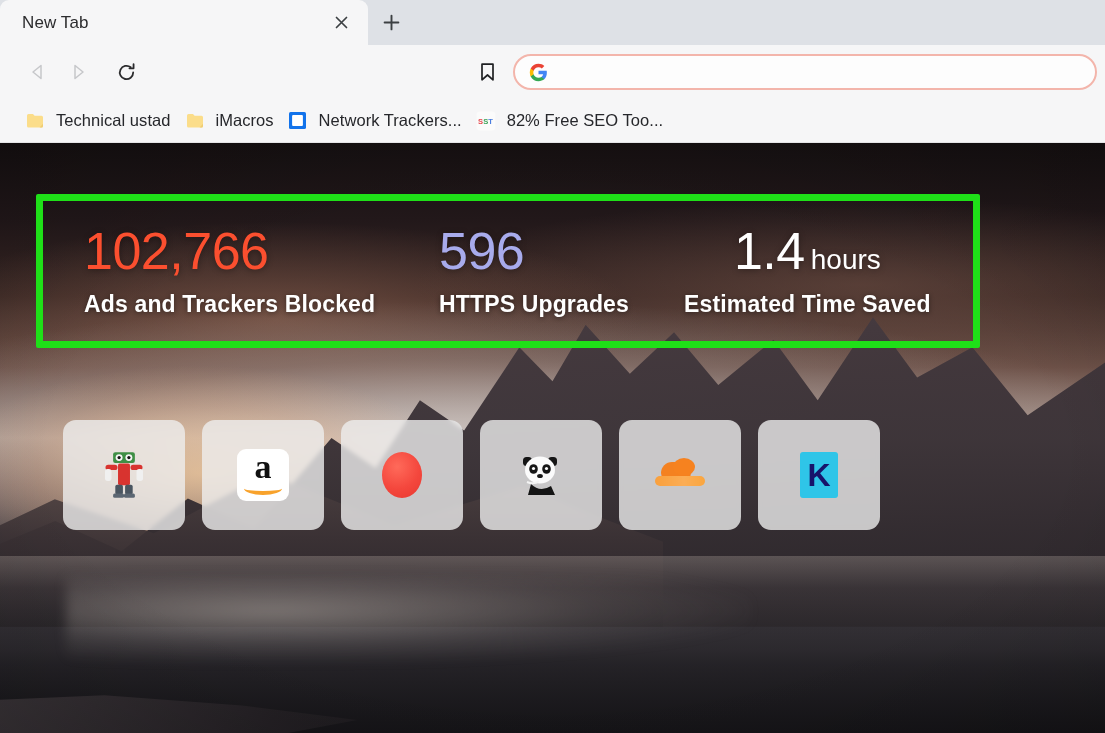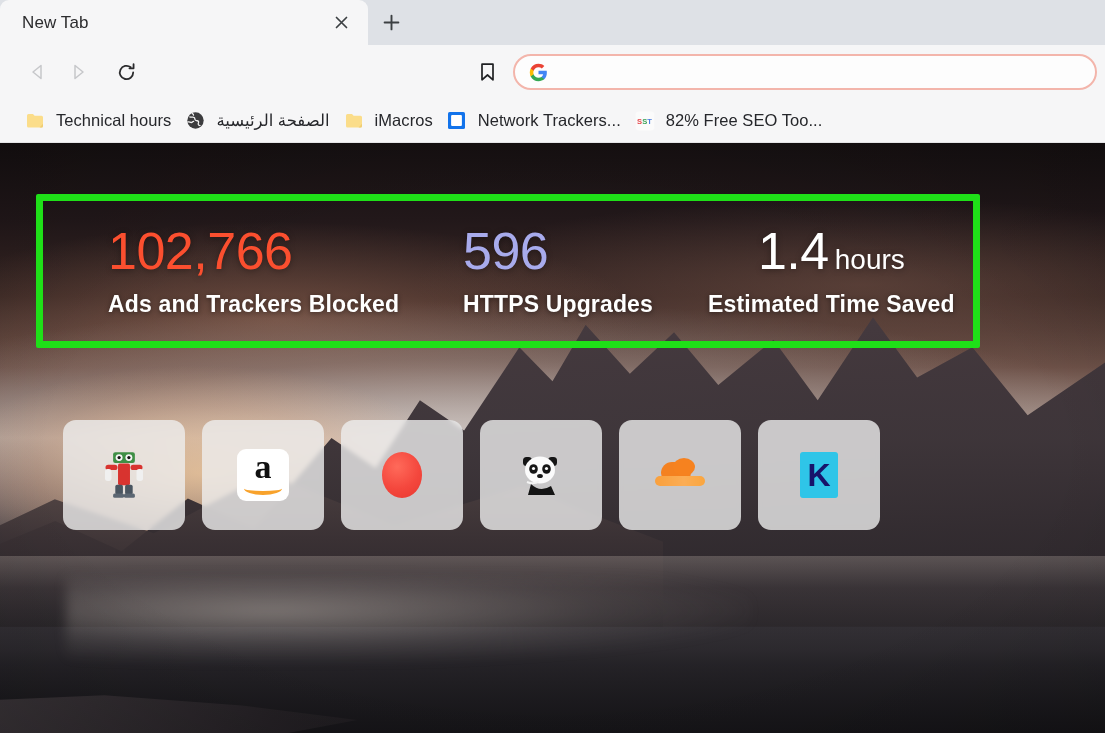--- a/index.html
+++ b/index.html
@@ -247,21 +247,20 @@
     pointer-events: none;
     z-index: 5;
   }
   .stats {
     position: absolute;
     inset: 7px;
     display: flex;
     align-items: center;
     padding-left: 41px;
     gap: 0;
-    margin-left: 24px;
   }
   .stat { flex: 0 0 auto; }
   .stat.s1 { width: 355px; }
   .stat.s2 { width: 245px; }
   .stat.s3 { width: auto; text-align: center; }
   .stat-value {
     font-size: 52px;
     font-weight: 400;
     line-height: 1.06;
     letter-spacing: -0.5px;
@@ -427,32 +426,23 @@
 
   <div class="bookmarkbar">
 
     <div class="bm">
       <span class="bm-ico">
         <svg width="18" height="16" viewBox="0 0 18 16" aria-hidden="true">
           <path d="M1 2.5 A1.5 1.5 0 0 1 2.5 1 H7 L8.6 2.8 H15.5 A1.5 1.5 0 0 1 17 4.3 V13 A1.5 1.5 0 0 1 15.5 14.5 H2.5 A1.5 1.5 0 0 1 1 13 Z" fill="#fbdd8a"></path>
           <path d="M13.6 14.5 H15.5 A1.5 1.5 0 0 0 17 13 V10.8 Z" fill="#efcd73"></path>
         </svg>
       </span>
-      <span class="bm-label">Technical hours</span>
-    </div>
-
-    <div class="bm">
-      <span class="bm-ico">
-        <svg width="19" height="19" viewBox="0 0 20 20" aria-hidden="true">
-          <circle cx="10" cy="10" r="8.6" fill="#3c3c3e"></circle>
-          <path d="M4 6.2 c2.2 .9 3.1 -.4 4.6 .6 c1.3 .9 .2 2.2 1.4 3 c1.1 .8 2.6 .1 3.2 1.2 c.5 1 -.6 1.9 -.3 3.1 c.2 .9 1.2 1.3 1.9 1.3 M2.3 11.4 c1.4 -.4 2 .8 3.3 .7 c1.2 -.1 1.3 -1.3 2.4 -1.1 M6.6 2.2 c.2 1 1.4 1.1 1.3 2.1" fill="none" stroke="#f2f2f2" stroke-width="1.35" stroke-linecap="round"></path>
-        </svg>
-      </span>
-      <span class="bm-label rtl">الصفحة الرئيسية</span>
-    </div>
+      <span class="bm-label">Technical ustad</span>
+    </div>
+
 
     <div class="bm">
       <span class="bm-ico">
         <svg width="18" height="16" viewBox="0 0 18 16" aria-hidden="true">
           <path d="M1 2.5 A1.5 1.5 0 0 1 2.5 1 H7 L8.6 2.8 H15.5 A1.5 1.5 0 0 1 17 4.3 V13 A1.5 1.5 0 0 1 15.5 14.5 H2.5 A1.5 1.5 0 0 1 1 13 Z" fill="#fbdd8a"></path>
           <path d="M13.6 14.5 H15.5 A1.5 1.5 0 0 0 17 13 V10.8 Z" fill="#efcd73"></path>
         </svg>
       </span>
       <span class="bm-label">iMacros</span>
     </div>

